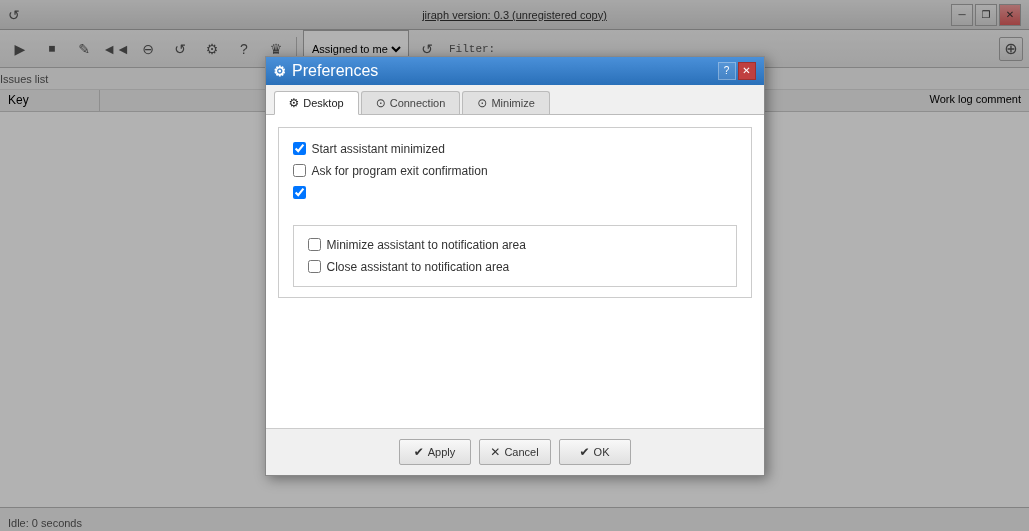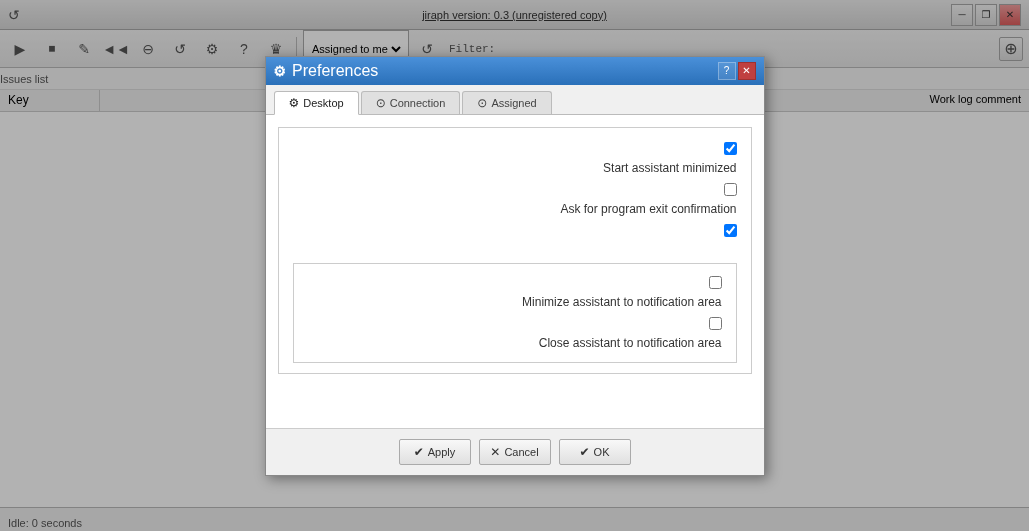--- a/index.html
+++ b/index.html
@@ -261,26 +261,25 @@
       background: white;
     }
     .pref-section {
       border: 1px solid #ccc;
       padding: 10px 14px;
       margin-bottom: 8px;
       background: white;
     }
     .pref-item {
       display: flex;
-      align-items: flex-end;
+      align-items: flex-start;
       gap: 6px;
       padding: 4px 0;
       font-size: 12px;
       color: #333;
-      flex-direction: column;
     }
     .pref-item input[type="checkbox"] {
       width: 13px;
       height: 13px;
       cursor: pointer;
     }
     .pref-sub-section {
       border: 1px solid #ccc;
       padding: 8px 14px;
       margin-top: 22px;
@@ -379,21 +378,21 @@
       <div class="tab active">
         <span class="tab-icon">⚙</span>
         <span>Desktop</span>
       </div>
       <div class="tab">
         <span class="tab-icon">⊙</span>
         <span>Connection</span>
       </div>
       <div class="tab">
         <span class="tab-icon">⊙</span>
-        <span>Assigned</span>
+        <span>Minimize</span>
       </div>
     </div>
 
     <div class="dialog-body">
       <div class="pref-section">
         <div class="pref-item">
           <input type="checkbox" checked="" id="start_minimized" style="">
           <label for="start_minimized">Start assistant minimized</label>
         </div>
         <div class="pref-item">

